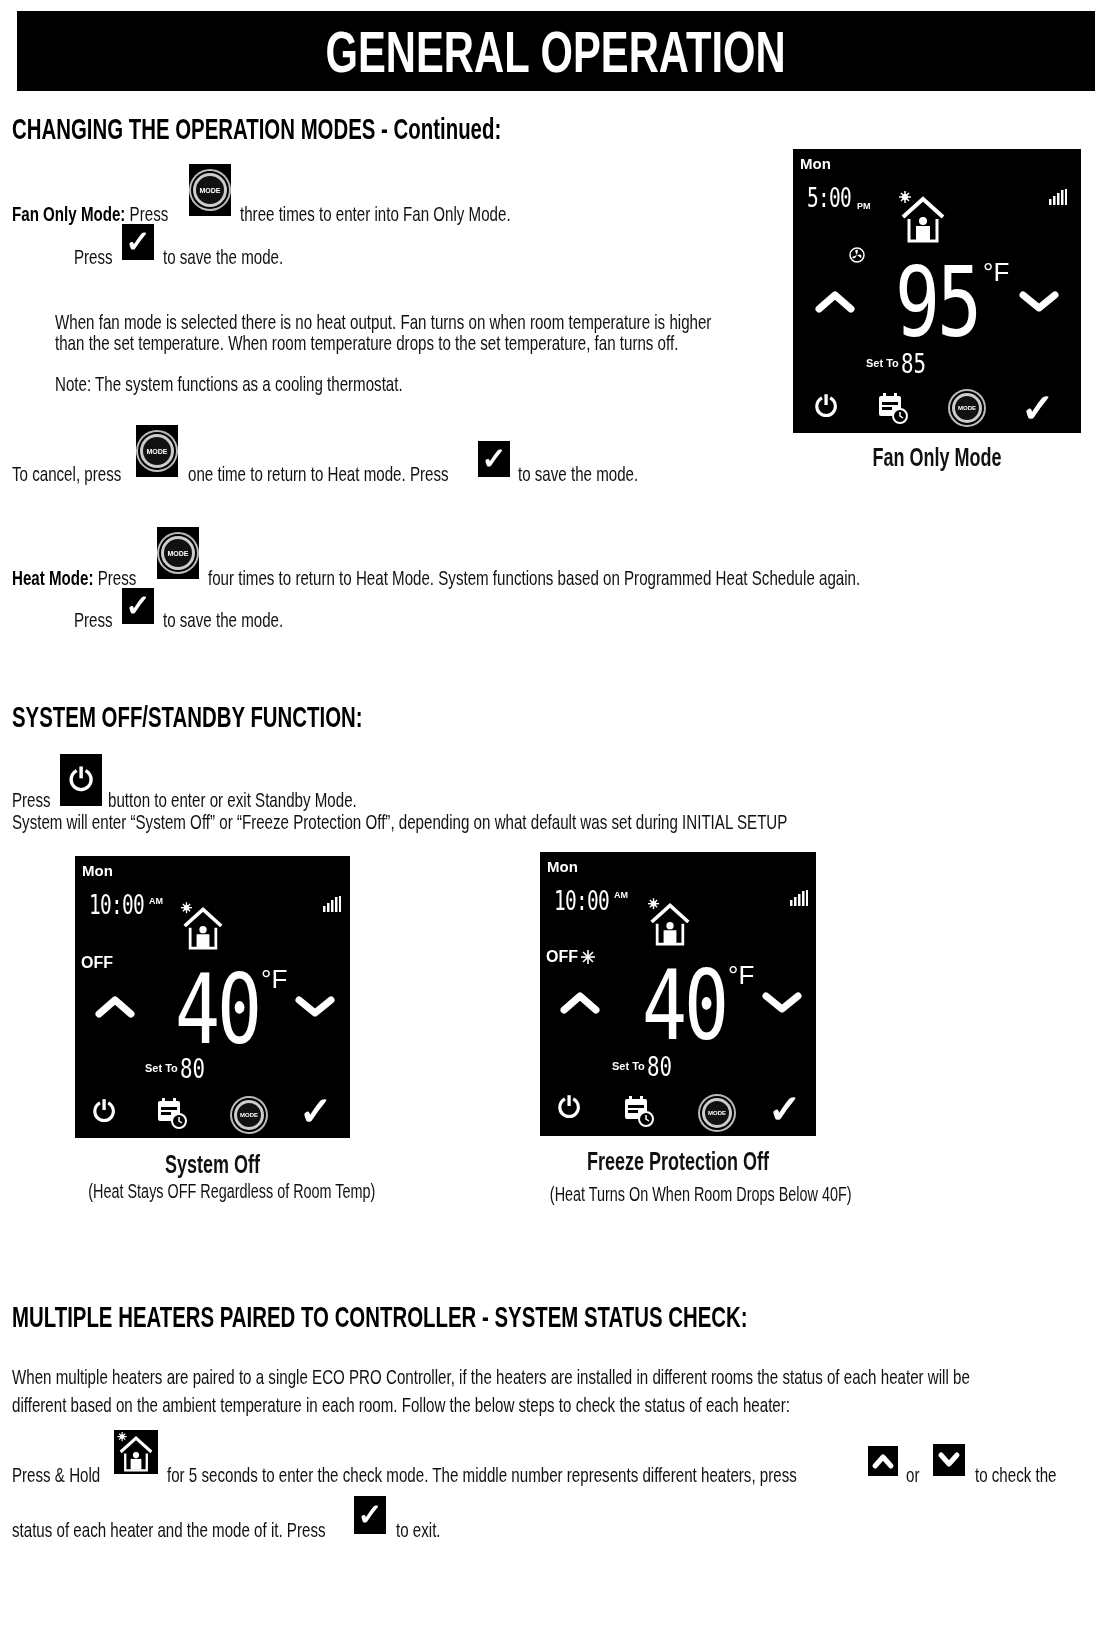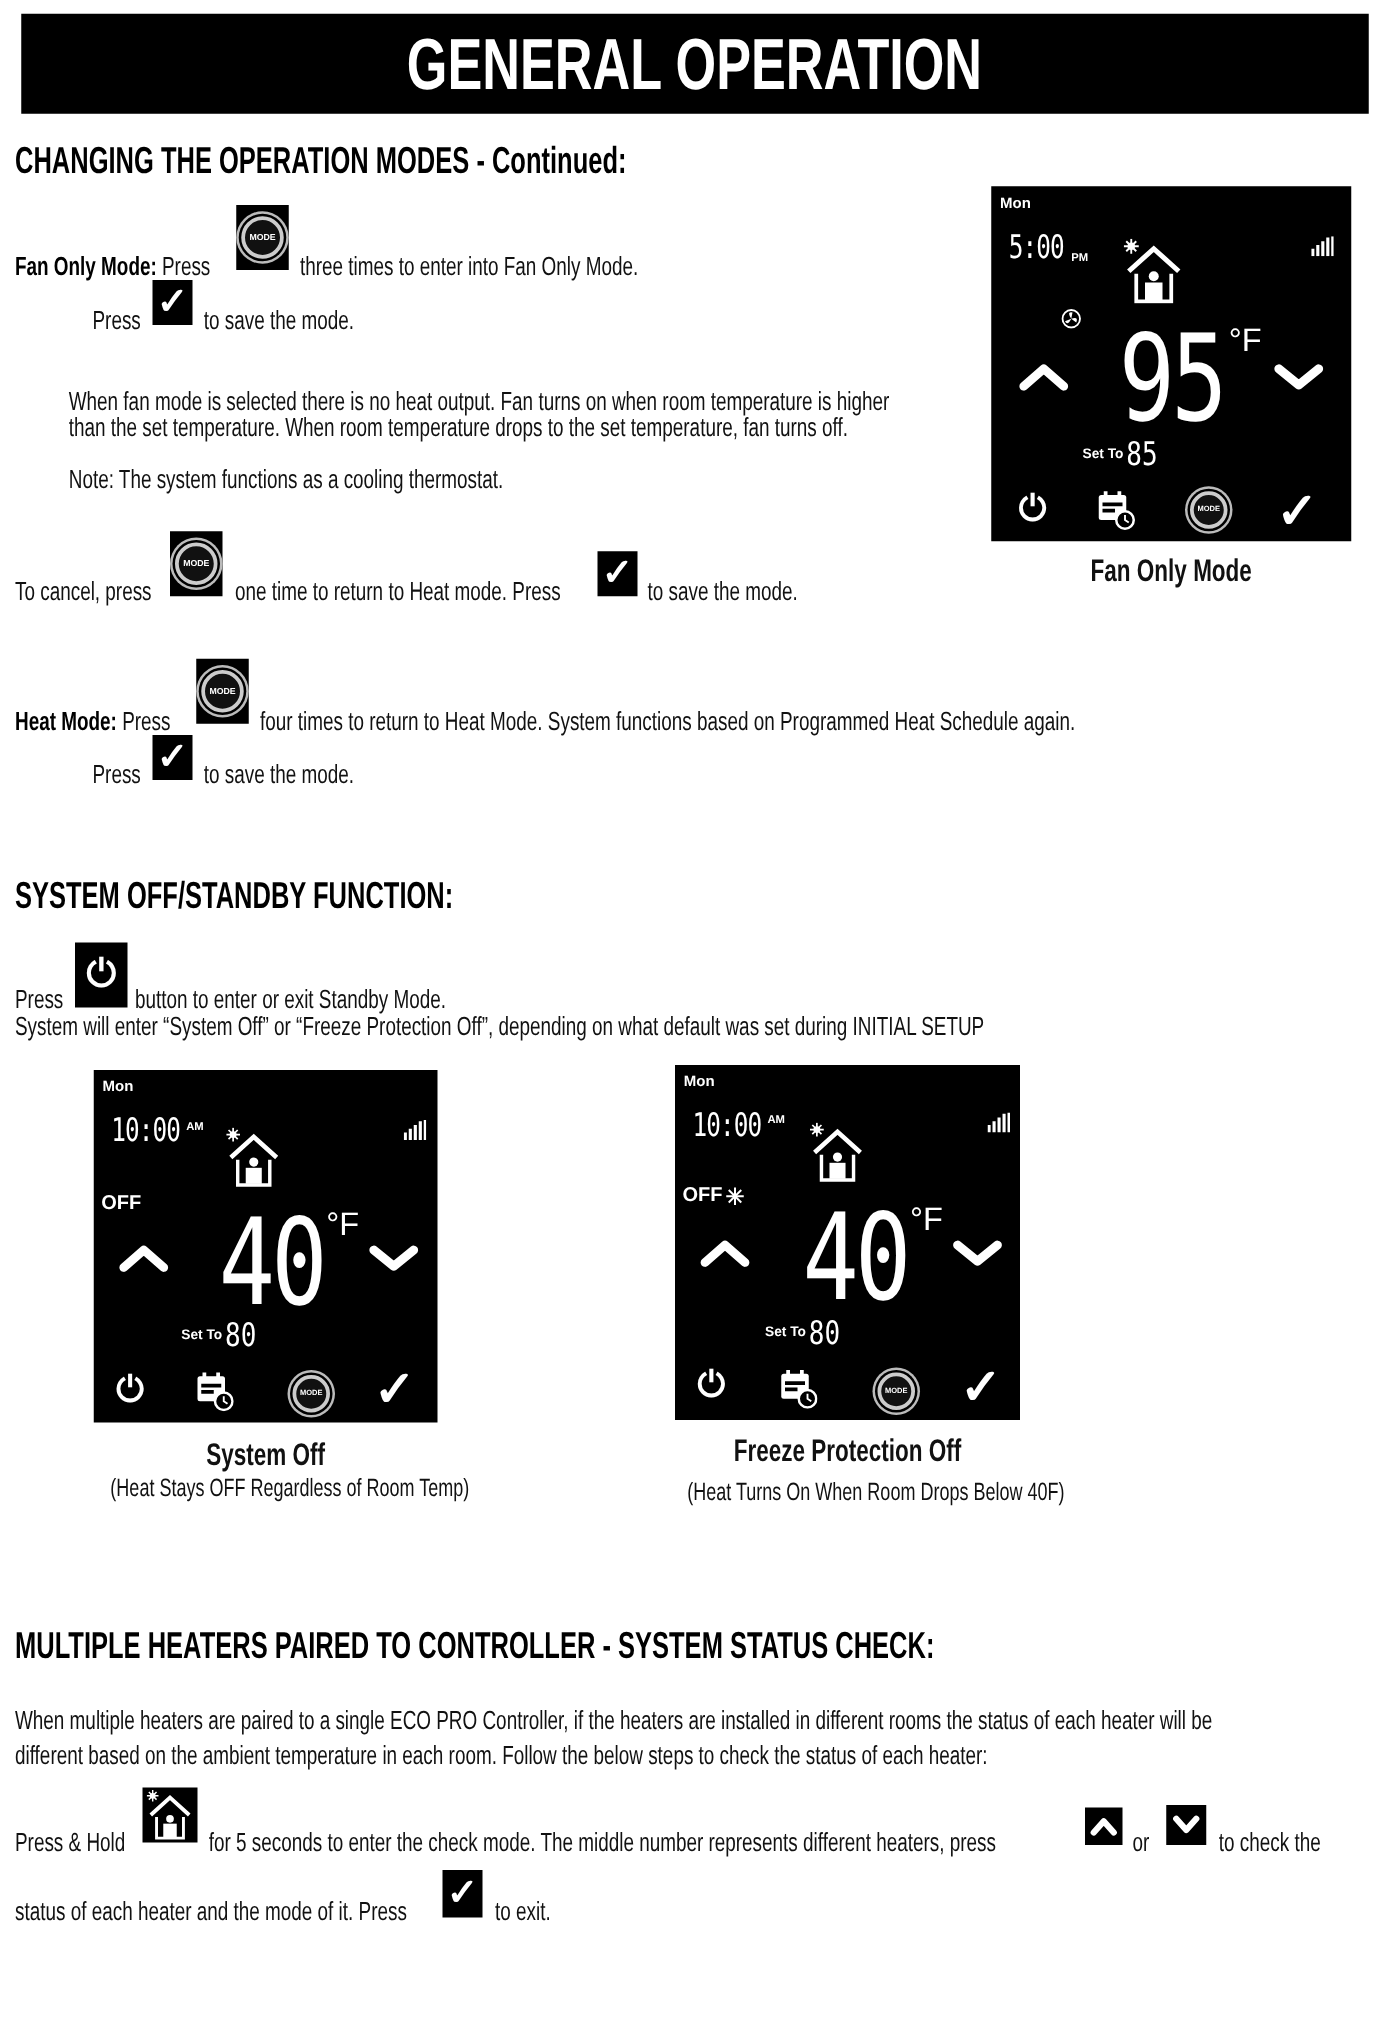--- a/index.html
+++ b/index.html
@@ -15,21 +15,21 @@
   .txt { font-size:21px; white-space:nowrap; transform-origin:left center; transform:scaleX(0.72);
          color:#111; }
   .txt b { color:#000; }
   .icon-box { background:#000; display:flex; align-items:center; justify-content:center; }
   .mode-btn { border-radius:50%; border:3px solid #ccc; box-shadow:0 0 0 2px #000, 0 0 0 4px #bbb;
               background:#111; color:#fff; font-weight:bold; display:flex; align-items:center;
               justify-content:center; }
   .check-glyph { color:#fff; font-weight:bold; line-height:1; }
   
   .thermo { background:#000; color:#fff; }
-  .t-day { font-weight:bold; font-size:12px; }
+  .t-day { font-weight:bold; font-size:15px; }
   .t-time { font-family:"DejaVu Sans Mono", monospace; font-size:26px; transform:scaleX(0.75);
             transform-origin:left center; letter-spacing:-1px; }
   .t-ampm { font-weight:bold; font-size:9px; }
   .t-big { font-family:"DejaVu Sans Mono", monospace; font-size:96px; line-height:1;
            transform:scaleX(0.78); transform-origin:left center; letter-spacing:-4px; font-weight:normal; }
   .t-unit { font-size:26px; }
   .t-setlbl { font-weight:bold; font-size:11px; }
   .t-setval { font-family:"DejaVu Sans Mono", monospace; font-size:26px; transform:scaleX(0.8);
               transform-origin:left center; }
   .t-off { font-weight:bold; font-size:16px; }

